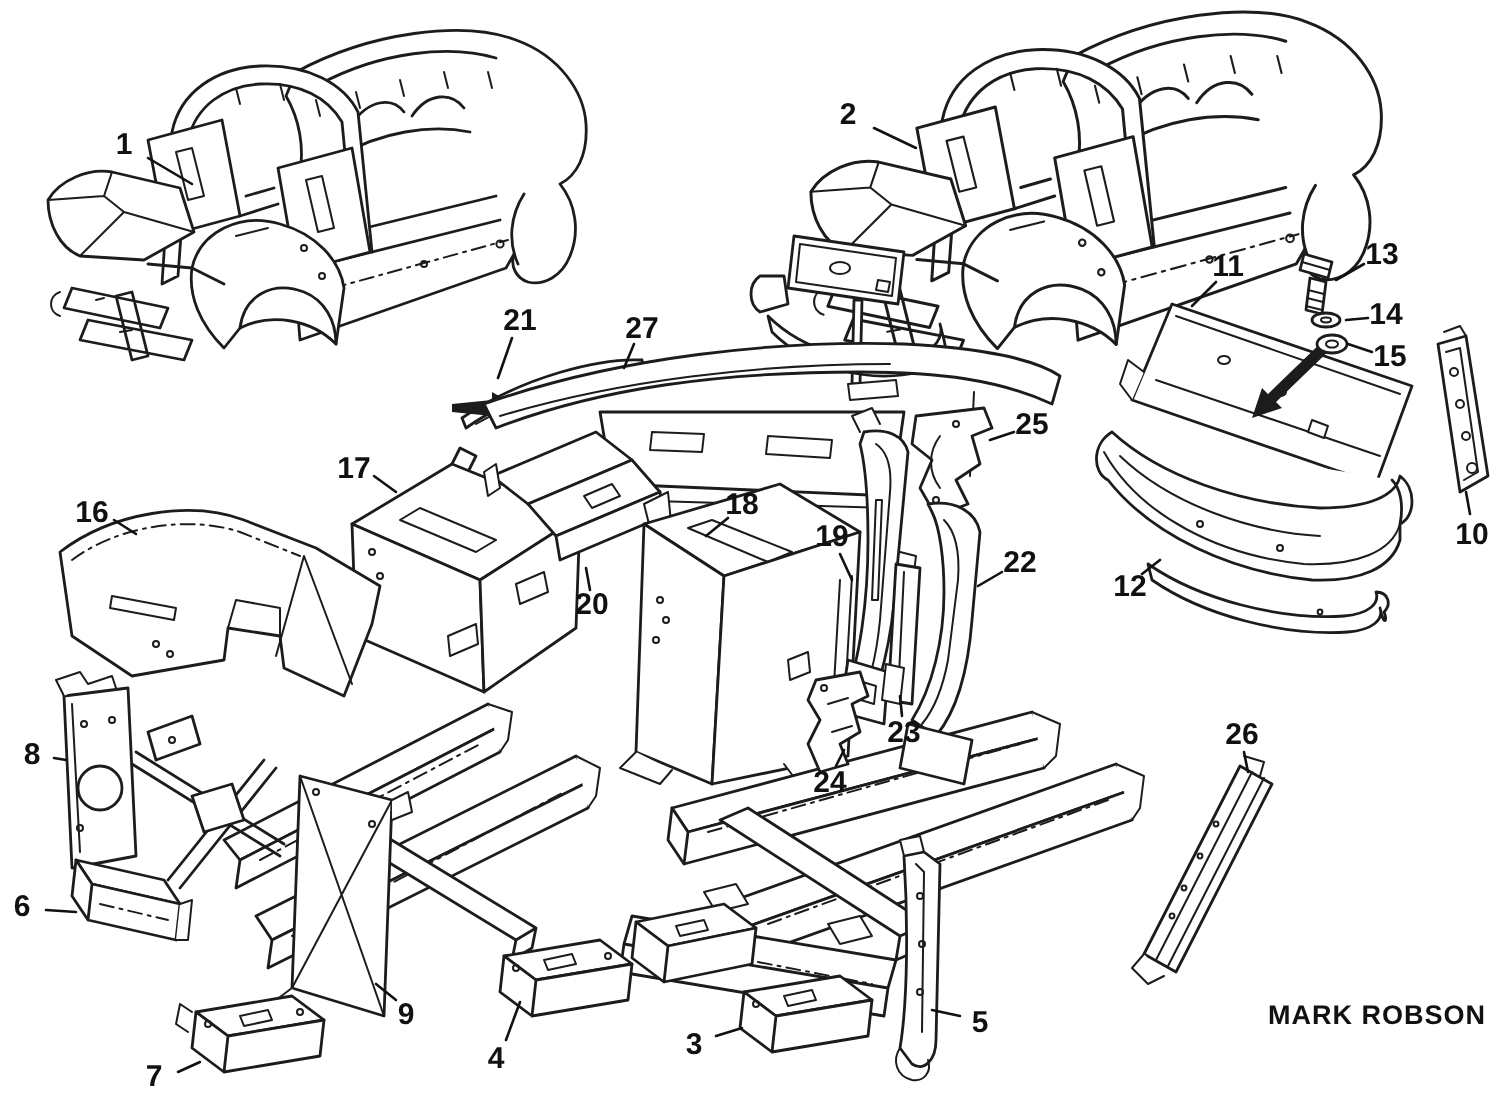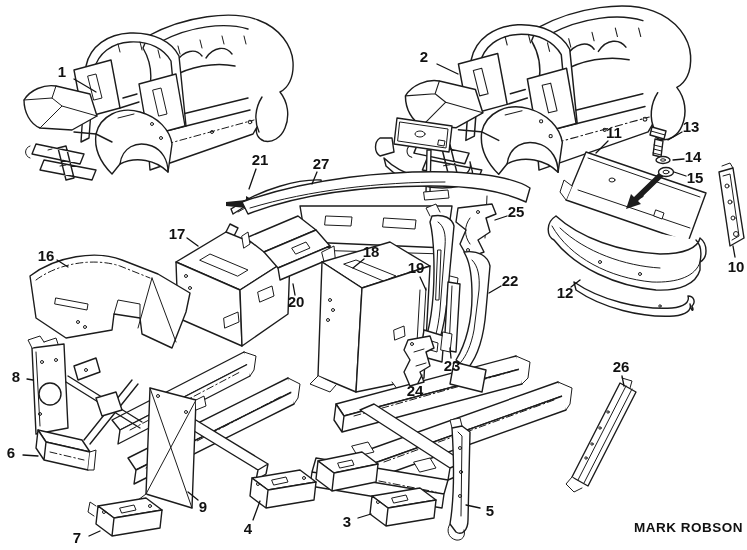--- a/index.html
+++ b/index.html
@@ -7,21 +7,21 @@
           font-family:"Liberation Sans", sans-serif;}
   svg{position:absolute;left:0;top:0;}
   path,ellipse,circle,line,polygon{fill:none;stroke:#1c1c1c;stroke-width:1.4;
        stroke-linecap:round;stroke-linejoin:round;}
   .f{fill:#ffffff;}
   .blk{fill:#1c1c1c;stroke:none;}
   .thin{stroke-width:1;}
   .dd{stroke-width:1;stroke-dasharray:7 3 1.5 3;}
   .lbl{font:bold 15px "Liberation Sans", sans-serif;fill:#111;stroke:none;}
   .ldr{stroke:#111;stroke-width:1.3;}
-  .signature{position:absolute;left:634px;top:520px;width:110px;
+  .signature{position:absolute;left:634px;top:500px;width:110px;
      font:bold 13.5px "Liberation Sans", sans-serif;letter-spacing:0.5px;color:#111;
      white-space:nowrap;}
 </style>
 </head>
 <body>
 
 <div class="canvas">
 <svg width="747" height="550" viewBox="0 0 747 550">
 
   <defs>

